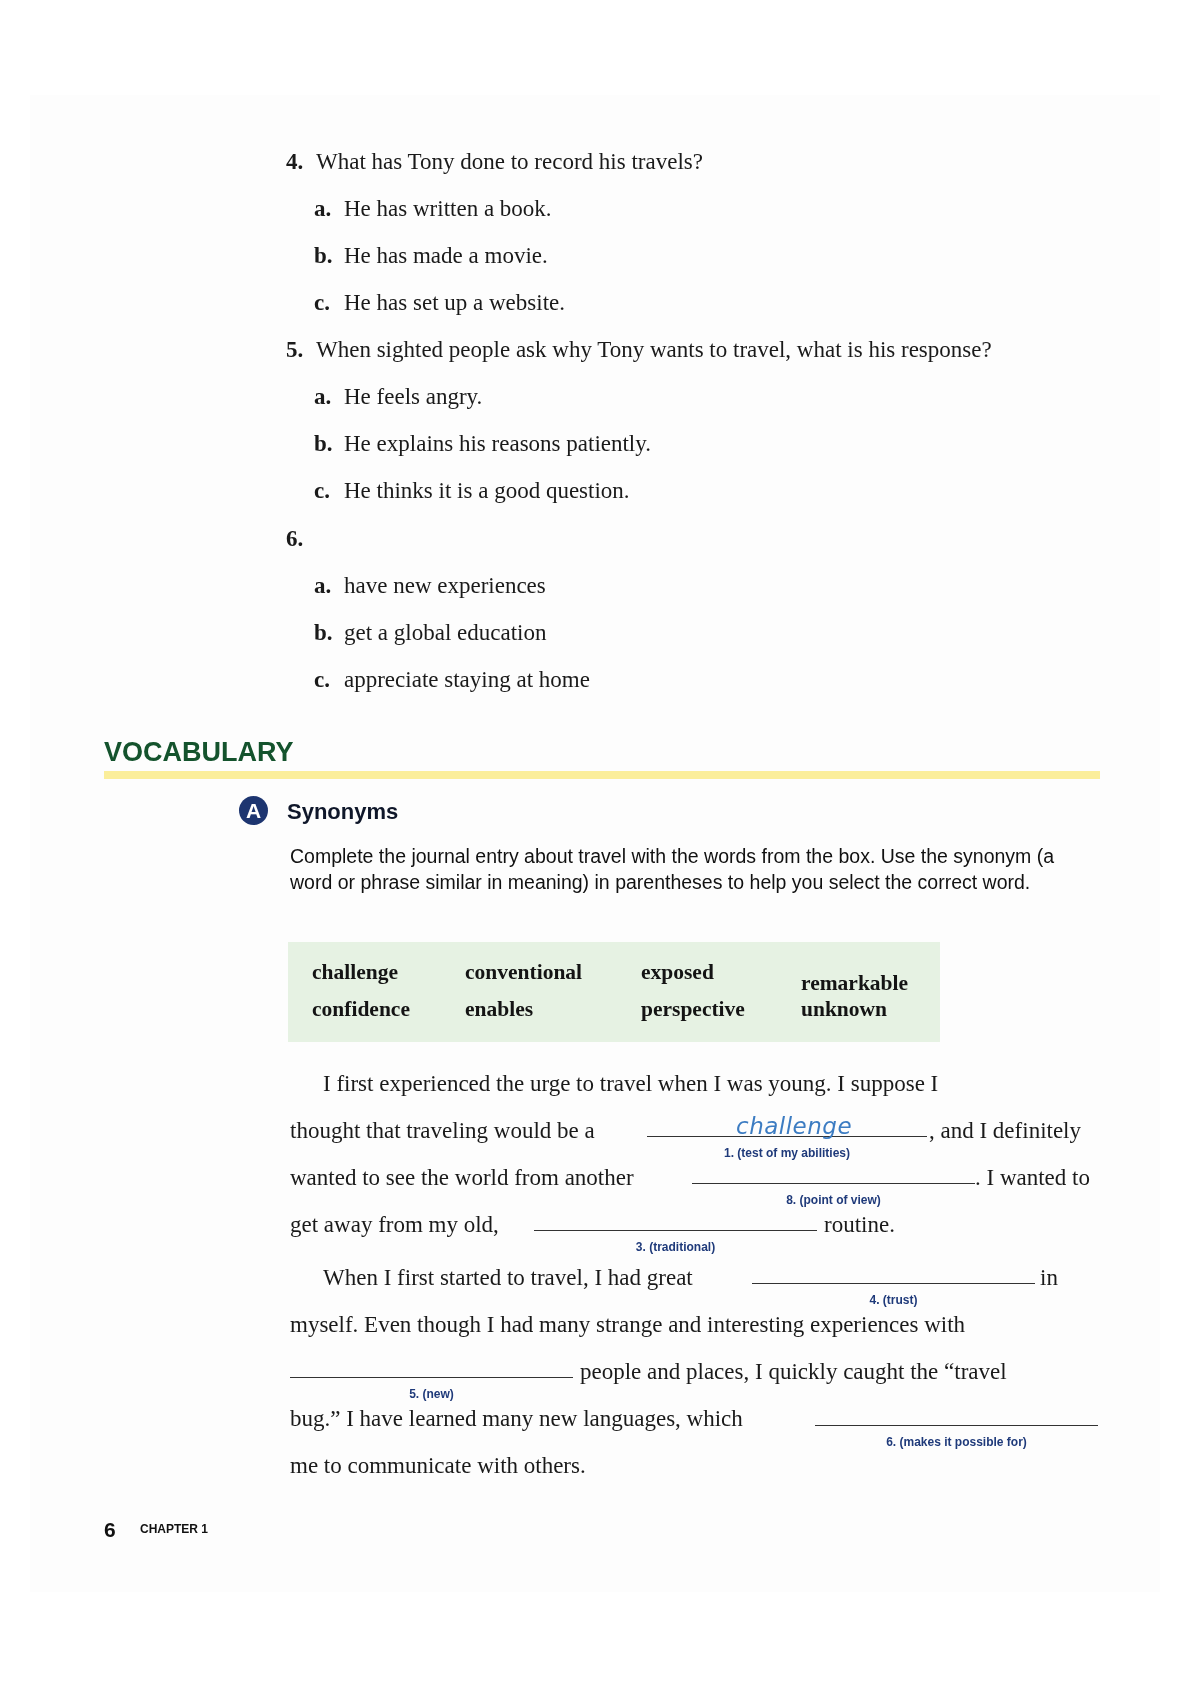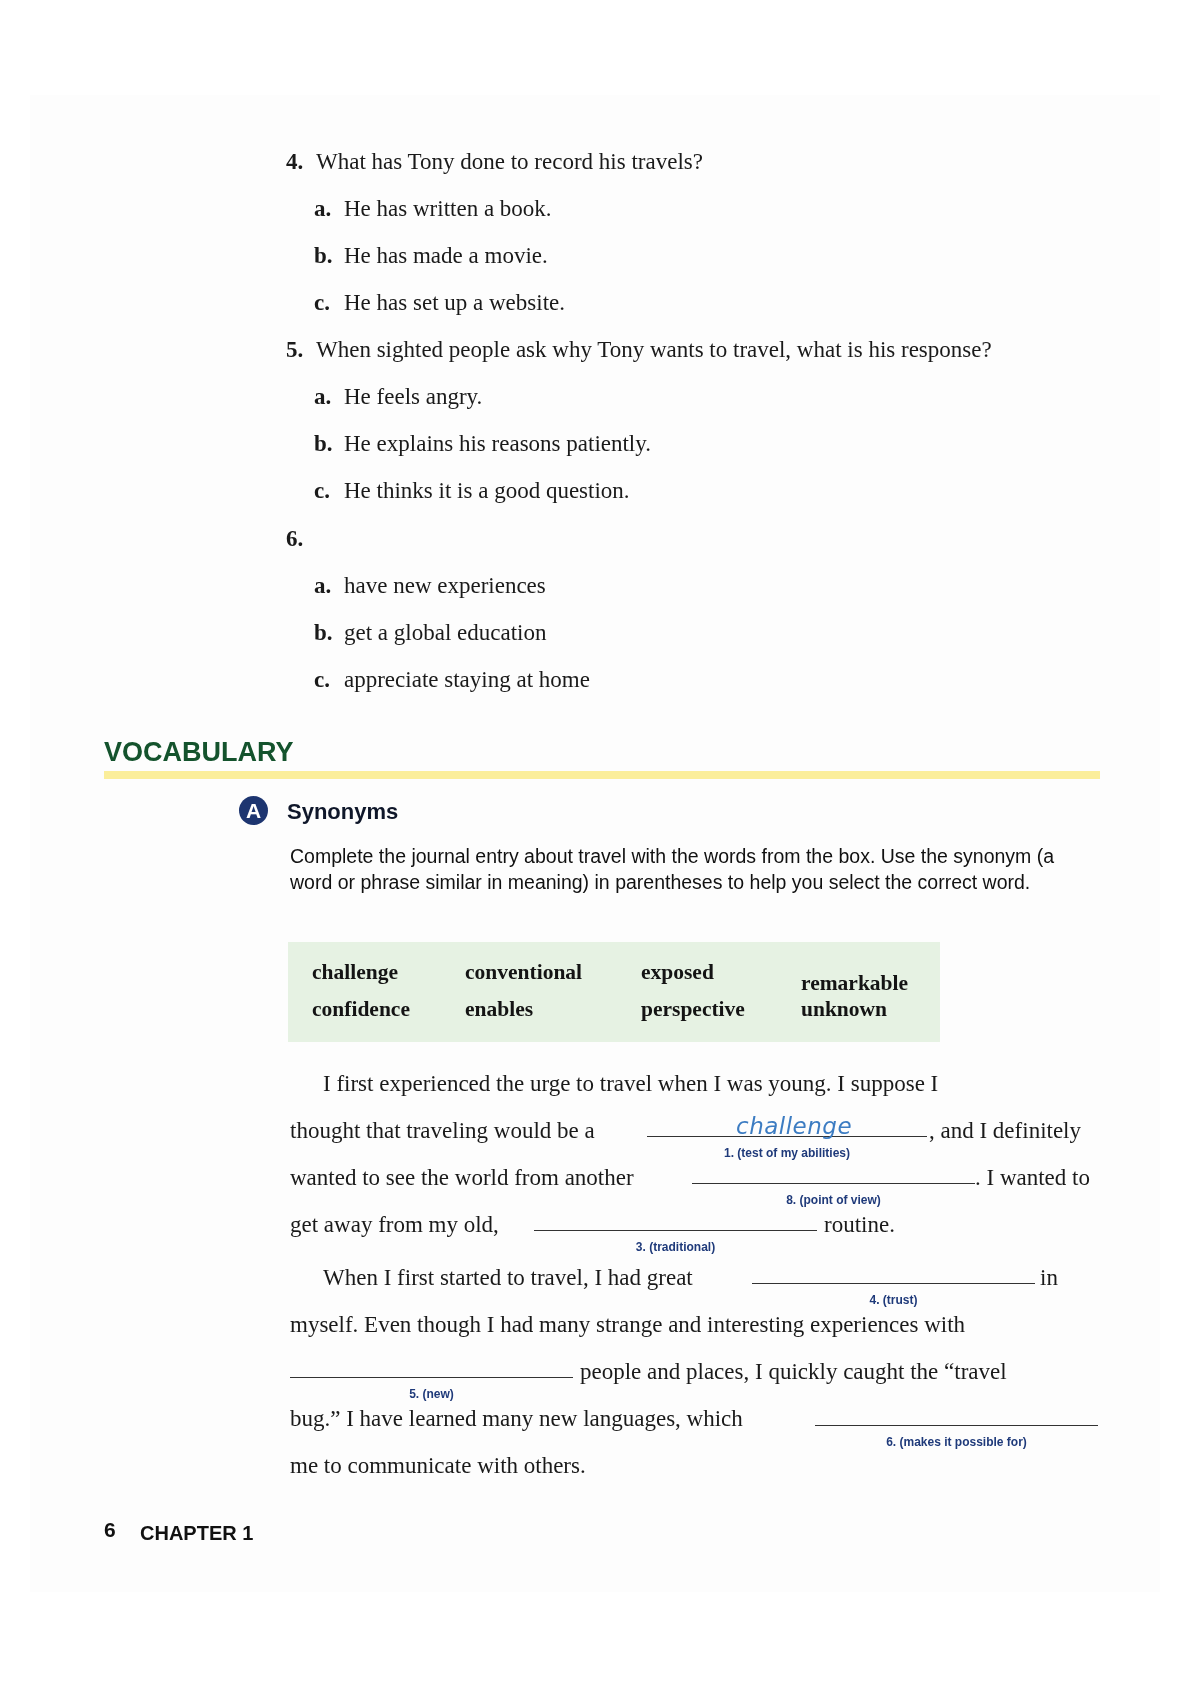--- a/index.html
+++ b/index.html
@@ -48,21 +48,21 @@
   .blank { position: absolute; height: 0; border-top: 1.4px solid #333; }
   .hint {
     position: absolute; font-family: "Liberation Sans", "DejaVu Sans", sans-serif; font-weight: bold;
     font-size: 12px; color: #1f3a7a; text-align: center;
   }
   .handwritten {
     position: absolute; font-family: "DejaVu Sans", sans-serif; font-size: 23px; color: #3c7cc2;
     font-style: italic; letter-spacing: 0.5px;
   }
   .footer-num { font-family: "Liberation Sans", "DejaVu Sans", sans-serif; font-weight: bold; font-size: 21px; color: #111; }
-  .footer-chap { font-family: "Liberation Sans", "DejaVu Sans", sans-serif; font-weight: bold; font-size: 20px; color: #111; }
+  .footer-chap { font-family: "Liberation Sans", "DejaVu Sans", sans-serif; font-weight: bold; font-size: 12px; color: #111; }
 </style>
 </head>
 <body>
 
 <div class="page-scan"></div>
 
 <div>
 
   <div class="abs q" style="left:286px; top:150px; width:800px; height:24px;">
     <span class="num">4.</span>

